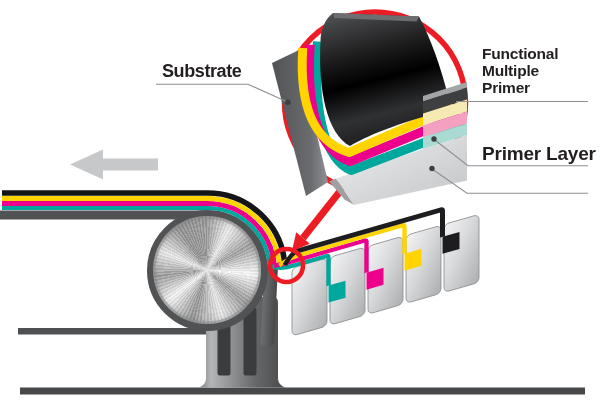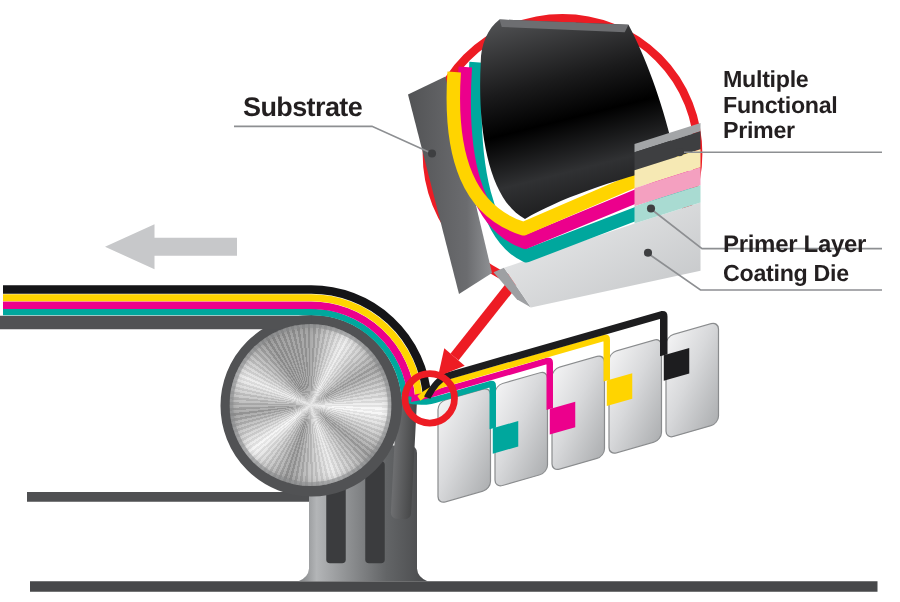--- a/index.html
+++ b/index.html
@@ -8,21 +8,21 @@
   #stage svg{position:absolute;left:0;top:0;}
   .roller-disc{position:absolute;left:153px;top:216px;width:108px;height:108px;border-radius:50%;
     background:
       radial-gradient(circle at 50% 50%, rgba(235,235,235,.95) 0%, rgba(220,220,220,.35) 9%, rgba(255,255,255,0) 16%),
       repeating-conic-gradient(rgba(255,255,255,.16) 0deg 2deg, rgba(0,0,0,.06) 2deg 4deg),
       conic-gradient(from 0deg,#9a9a9a 0deg,#ededed 28deg,#a0a0a0 60deg,#fafafa 95deg,#9c9c9c 130deg,#e9e9e9 162deg,#949494 197deg,#f6f6f6 232deg,#9c9c9c 263deg,#ebebeb 292deg,#929292 326deg,#9a9a9a 360deg);
     box-shadow: inset 0 0 0 2.5px rgba(140,142,144,.6), inset 0 0 8px rgba(0,0,0,.25);}
   .lbl{position:absolute;color:#231F20;font-weight:bold;white-space:nowrap;}
   .lbl-substrate{left:162px;top:61px;font-size:18px;letter-spacing:-.4px;}
   .lbl-mfl{left:482px;top:45px;font-size:15.5px;line-height:17.2px;letter-spacing:-.2px;}
-  .lbl-primer{left:482px;top:143px;font-size:16px;letter-spacing:-.2px;margin-top:12px;}
+  .lbl-primer{left:482px;top:143px;font-size:19px;letter-spacing:-.2px;}
   .lbl-die{left:482px;top:174px;font-size:15.5px;letter-spacing:-.2px;}
 </style>
 </head>
 <body>
 
 <div id="stage">
 
 <svg width="600" height="401" viewBox="0 0 600 401">
   <defs>
     <linearGradient id="gradBlock" x1="0" y1="0" x2="1" y2="1">
@@ -142,20 +142,19 @@
     <circle cx="432" cy="168.5" r="2.7"></circle>
   </g>
 
   <polygon points="70,164.5 103,149.5 103,158.5 158,158.5 158,170.5 103,170.5 103,179.5" fill="#C7C8CA"></polygon>
 </svg>
 
 <div class="roller-disc"></div>
 
 <div class="lbl lbl-substrate">Substrate</div>
 <div class="lbl lbl-mfl">
+  <div>Functional</div>
   <div>Multiple</div>
-  <div>Functional</div>
   <div>Primer</div>
 </div>
 <div class="lbl lbl-primer">Primer Layer</div>
-<div class="lbl lbl-die">Coating Die</div>
 
 </div>
 
 </body></html>

